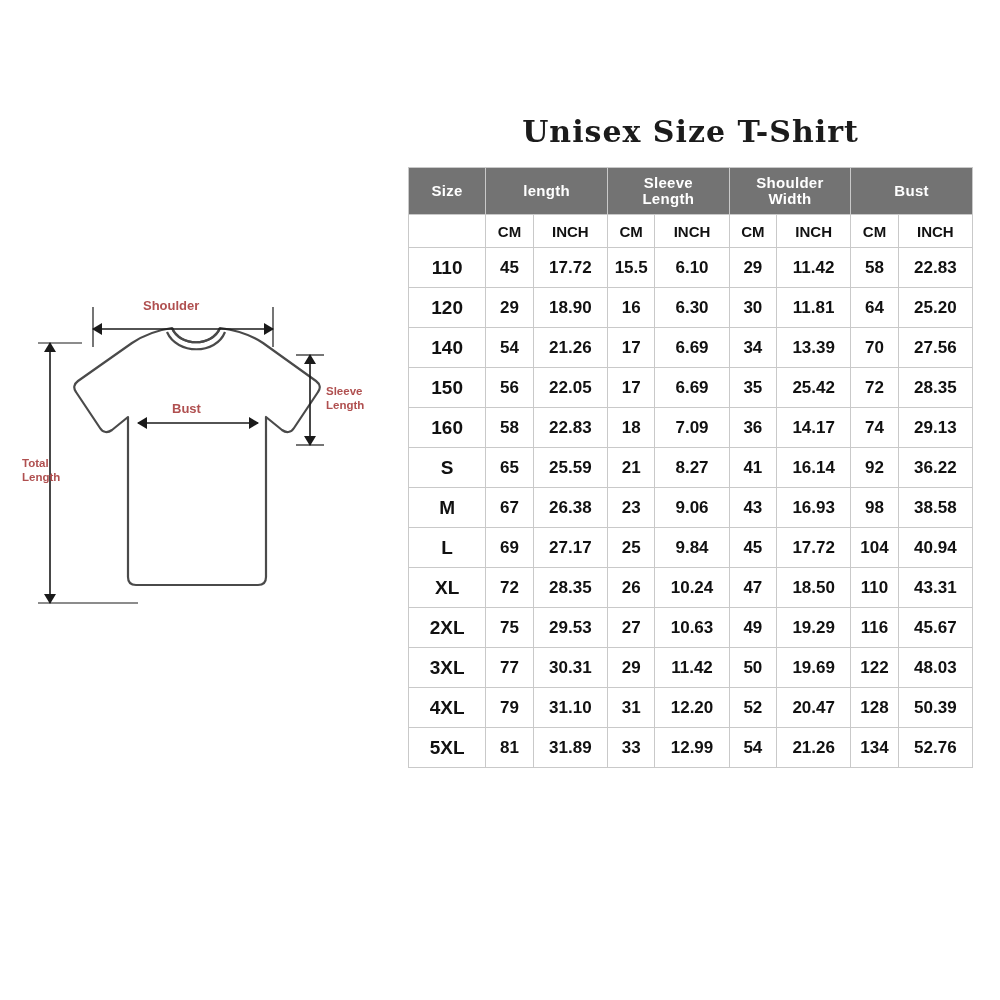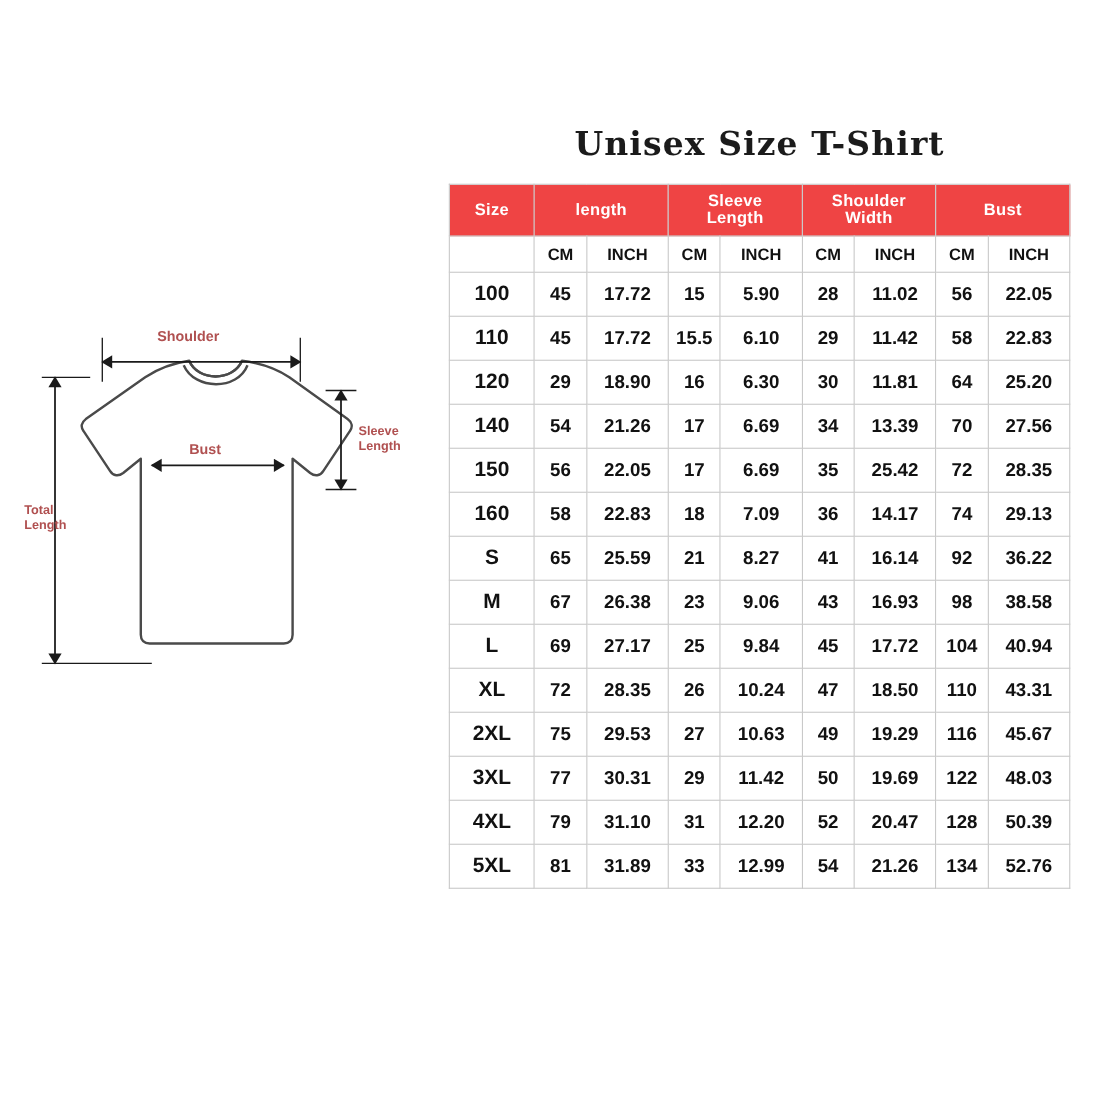--- a/index.html
+++ b/index.html
@@ -68,21 +68,21 @@
     text-align: center;
     font-family: "Liberation Sans", sans-serif;
     color: #111;
     padding: 0;
     height: 39px;
     font-size: 17px;
     font-weight: bold;
     background: #ffffff;
   }
   table#size-table thead th.grp {
-    background: #ef4444;
+    background: #737373;
     color: #ffffff;
     font-size: 15px;
     font-weight: bold;
     height: 46px;
     line-height: 1.05;
     letter-spacing: 0.3px;
   }
   table#size-table thead th.grp span {
     display: block;
   }
@@ -229,31 +229,20 @@
         <td>CM</td>
         <td>INCH</td>
         <td>CM</td>
         <td>INCH</td>
         <td>CM</td>
         <td>INCH</td>
       </tr>
     </thead>
     <tbody id="table-body">
         <tr>
-          <td class="sizecol">100</td>
-          <td>45</td>
-          <td>17.72</td>
-          <td>15</td>
-          <td>5.90</td>
-          <td>28</td>
-          <td>11.02</td>
-          <td>56</td>
-          <td>22.05</td>
-        </tr>
-        <tr>
           <td class="sizecol">110</td>
           <td>45</td>
           <td>17.72</td>
           <td>15.5</td>
           <td>6.10</td>
           <td>29</td>
           <td>11.42</td>
           <td>58</td>
           <td>22.83</td>
         </tr>

